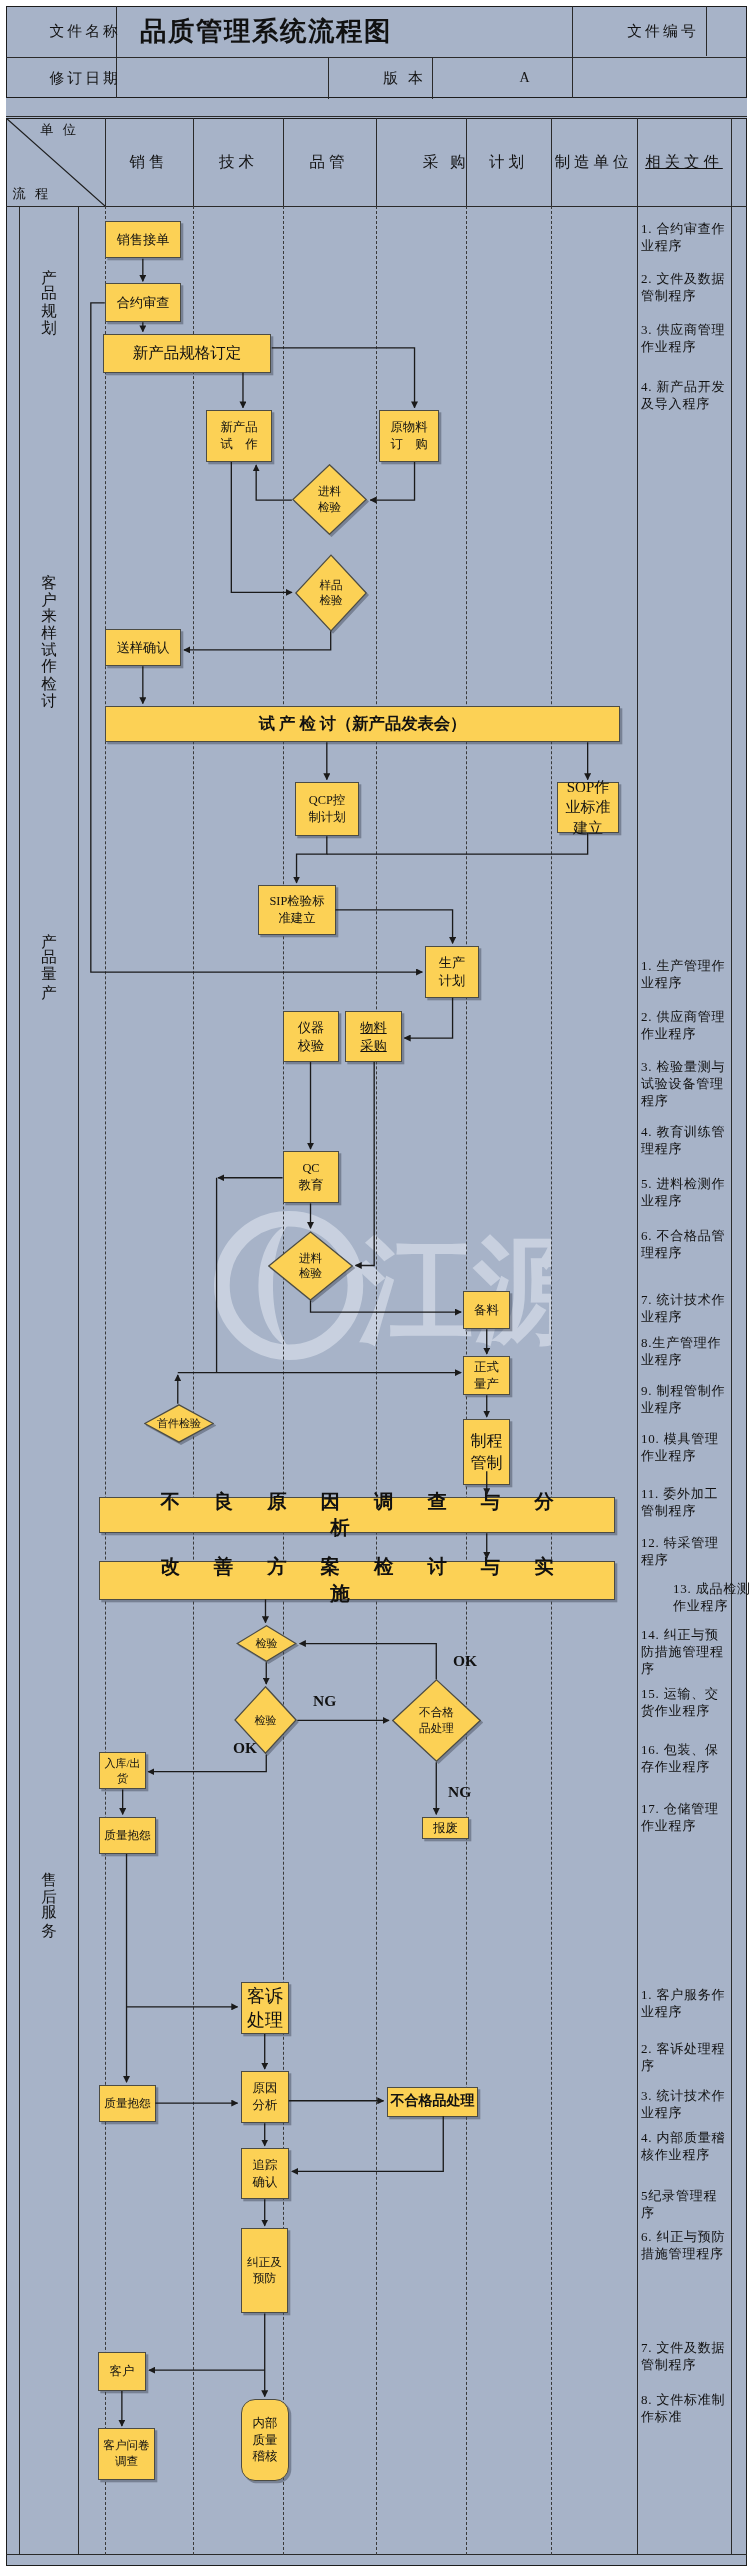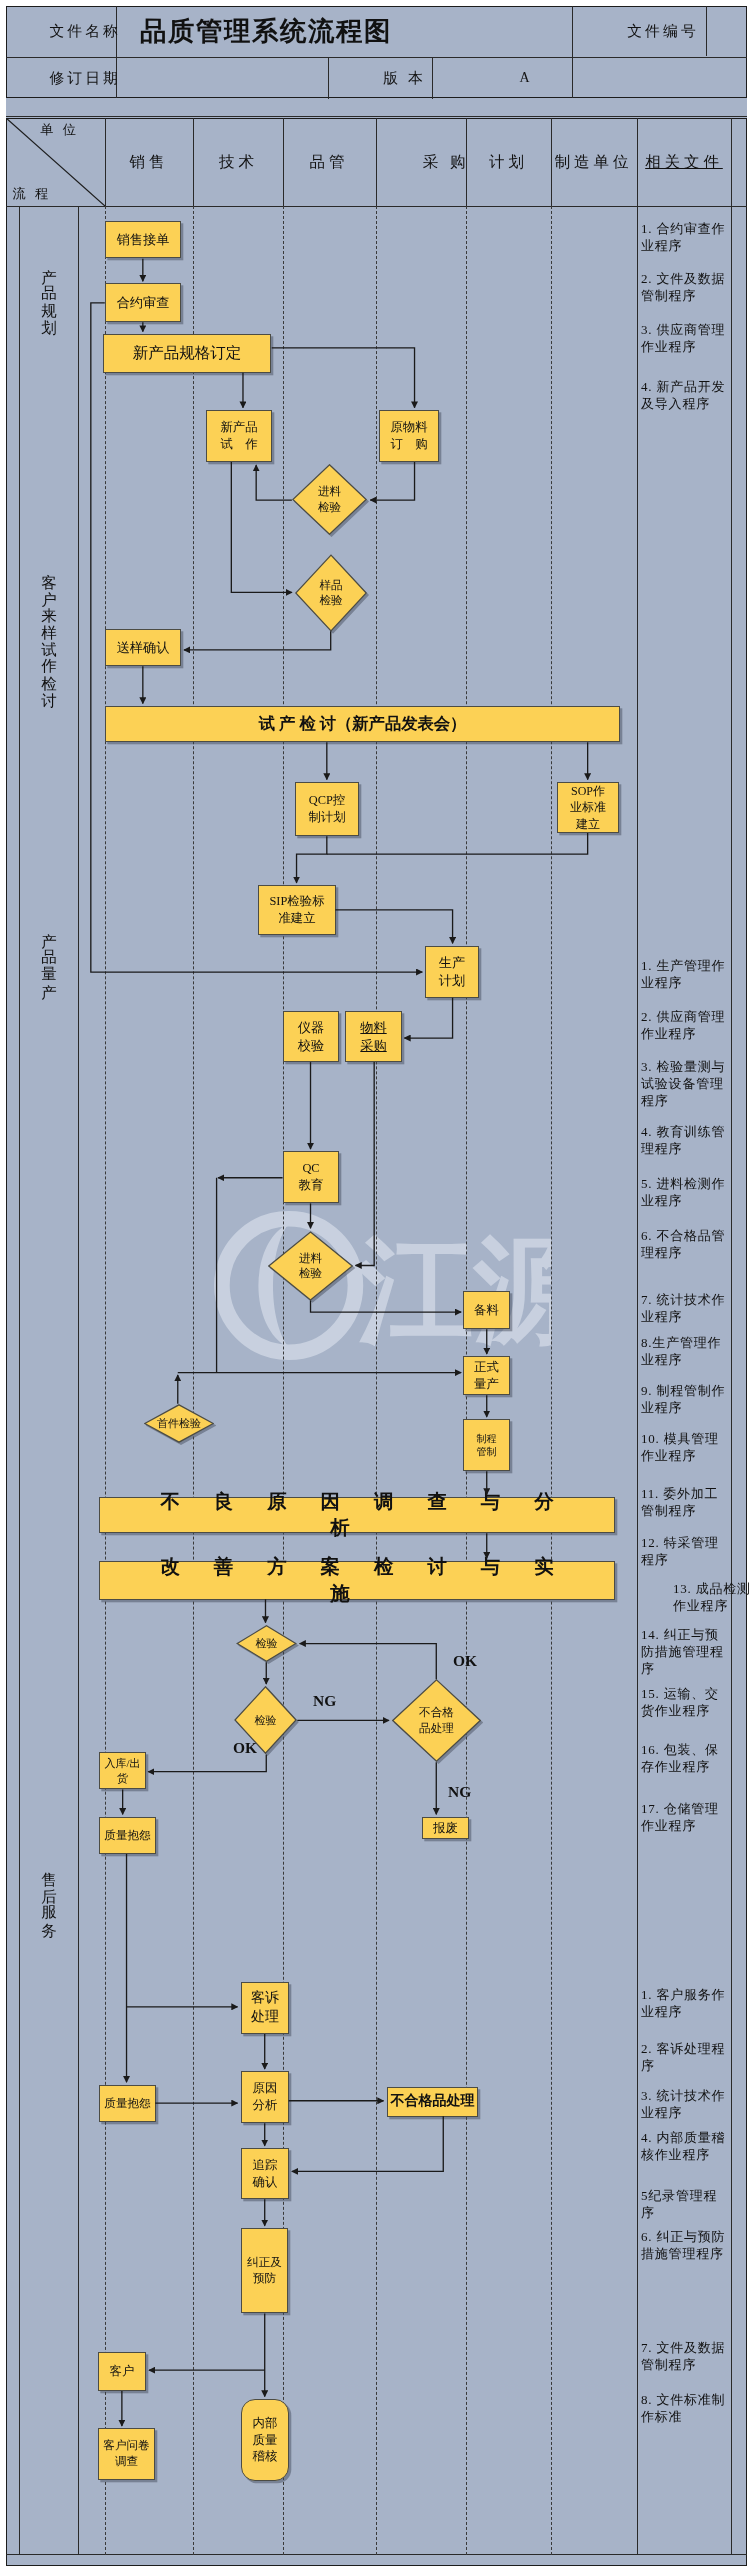--- a/index.html
+++ b/index.html
@@ -147,21 +147,21 @@
         </svg><span>进料
 检验</span></div>
       <div class="diamond" style="left:295px;top:554px;width:72px;height:78px;font-size:11.6px;"><svg width="72" height="78" viewBox="0 0 93 100">
           <polygon points="46.5,1 92,50 46.5,99 1,50" fill="#fcd155" stroke="#4c4c44" stroke-width="1.6"></polygon>
         </svg><span>样品
 检验</span></div>
       <div class="node" style="left:105px;top:629px;width:76px;height:37px;font-size:13.2px;">送样确认</div>
       <div class="node bar" style="left:105px;top:706px;width:515px;height:36px;font-size:16.3px;">试  产  检  讨（新产品发表会）</div>
       <div class="node" style="left:295px;top:782px;width:64px;height:54px;font-size:12.4px;">QCP控
 制计划</div>
-      <div class="node" style="left:557px;top:782px;width:62px;height:51px;font-size:12px;">SOP作
+      <div class="node" style="left:557px;top:782px;width:62px;height:51px;font-size:15px;">SOP作
 业标准
 建立</div>
       <div class="node" style="left:258px;top:885px;width:78px;height:50px;font-size:12.4px;">SIP检验标
 准建立</div>
       <div class="node" style="left:425px;top:946px;width:54px;height:52px;font-size:13.2px;">生产
 计划</div>
       <div class="node" style="left:283px;top:1011px;width:56px;height:51px;font-size:13.2px;">仪器
 校验</div>
       <div class="node" style="left:345px;top:1011px;width:57px;height:51px;font-size:13.2px;text-decoration:underline;">物料
 采购</div>
@@ -170,39 +170,39 @@
       <div class="diamond" style="left:268px;top:1231px;width:85px;height:70px;font-size:11.6px;"><svg width="85" height="70" viewBox="0 0 110 90">
           <polygon points="55,1 109,45 55,89 1,45" fill="#fcd155" stroke="#4c4c44" stroke-width="1.6"></polygon>
         </svg><span>进料
 检验</span></div>
       <div class="node" style="left:463px;top:1291px;width:47px;height:38px;font-size:12.4px;">备料</div>
       <div class="node" style="left:463px;top:1356px;width:47px;height:39px;font-size:12.4px;">正式
 量产</div>
       <div class="diamond" style="left:144px;top:1404px;width:70px;height:39px;font-size:11px;"><svg width="70" height="39" viewBox="0 0 90 50">
           <polygon points="45,1 89,25 45,49 1,25" fill="#fcd155" stroke="#4c4c44" stroke-width="1.6"></polygon>
         </svg><span>首件检验</span></div>
-      <div class="node" style="left:463px;top:1419px;width:47px;height:52px;font-size:10px;">制程
+      <div class="node" style="left:463px;top:1419px;width:47px;height:66px;font-size:16px;">制程
 管制</div>
       <div class="node bar spread" style="left:99px;top:1497px;width:516px;height:36px;font-size:19.4px;">不良原因调查与分析</div>
       <div class="node bar spread" style="left:99px;top:1561px;width:516px;height:39px;font-size:19.4px;">改善方案检讨与实施</div>
       <div class="diamond" style="left:236px;top:1625px;width:61px;height:37px;font-size:11px;"><svg width="61" height="37" viewBox="0 0 78 48">
           <polygon points="39,1 77,24 39,47 1,24" fill="#fcd155" stroke="#4c4c44" stroke-width="1.6"></polygon>
         </svg><span>检验</span></div>
       <div class="diamond" style="left:234px;top:1686px;width:63px;height:68px;font-size:11px;"><svg width="63" height="68" viewBox="0 0 81 88">
           <polygon points="40.5,1 80,44 40.5,87 1,44" fill="#fcd155" stroke="#4c4c44" stroke-width="1.6"></polygon>
         </svg><span>检验</span></div>
       <div class="diamond" style="left:392px;top:1679px;width:89px;height:83px;font-size:11.6px;"><svg width="89" height="83" viewBox="0 0 115 107">
           <polygon points="57.5,1 114,53.5 57.5,106 1,53.5" fill="#fcd155" stroke="#4c4c44" stroke-width="1.6"></polygon>
         </svg><span>不合格
 品处理</span></div>
       <div class="node" style="left:99px;top:1752px;width:47px;height:37px;font-size:11px;">入库/出
 货</div>
       <div class="node" style="left:422px;top:1817px;width:47px;height:22px;font-size:12.4px;">报废</div>
       <div class="node" style="left:99px;top:1817px;width:57px;height:37px;font-size:11.6px;">质量抱怨</div>
-      <div class="node" style="left:241px;top:1982px;width:48px;height:52px;font-size:14px;">客诉
+      <div class="node" style="left:241px;top:1982px;width:48px;height:52px;font-size:18px;">客诉
 处理</div>
       <div class="node" style="left:99px;top:2085px;width:57px;height:37px;font-size:11.6px;">质量抱怨</div>
       <div class="node" style="left:241px;top:2071px;width:48px;height:52px;font-size:12.4px;">原因
 分析</div>
       <div class="node" style="left:387px;top:2087px;width:91px;height:29.5px;font-size:14px;font-weight:bold;">不合格品处理</div>
       <div class="node" style="left:241px;top:2148px;width:48px;height:51px;font-size:12.4px;">追踪
 确认</div>
       <div class="node" style="left:241px;top:2228px;width:47px;height:85px;font-size:11.6px;">纠正及
 预防</div>
       <div class="node" style="left:98px;top:2352px;width:48px;height:39px;font-size:12.4px;">客户</div>

